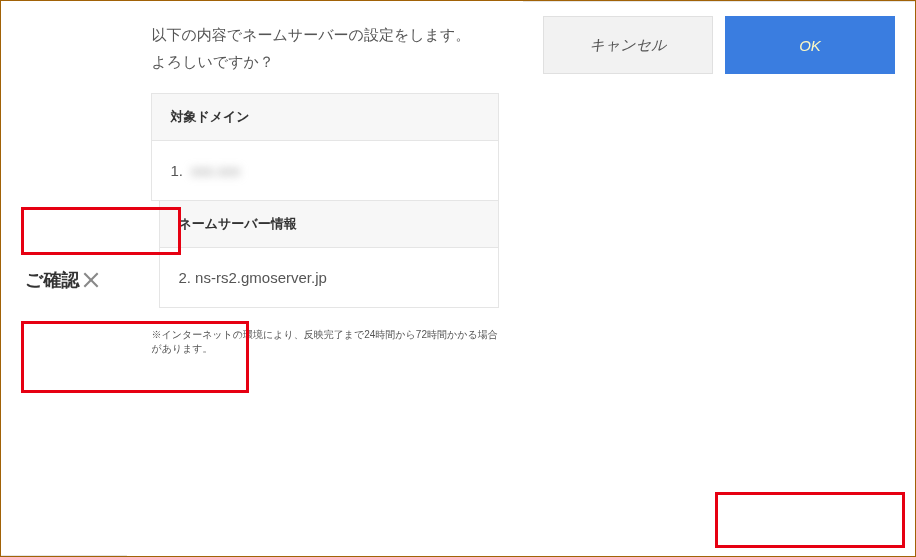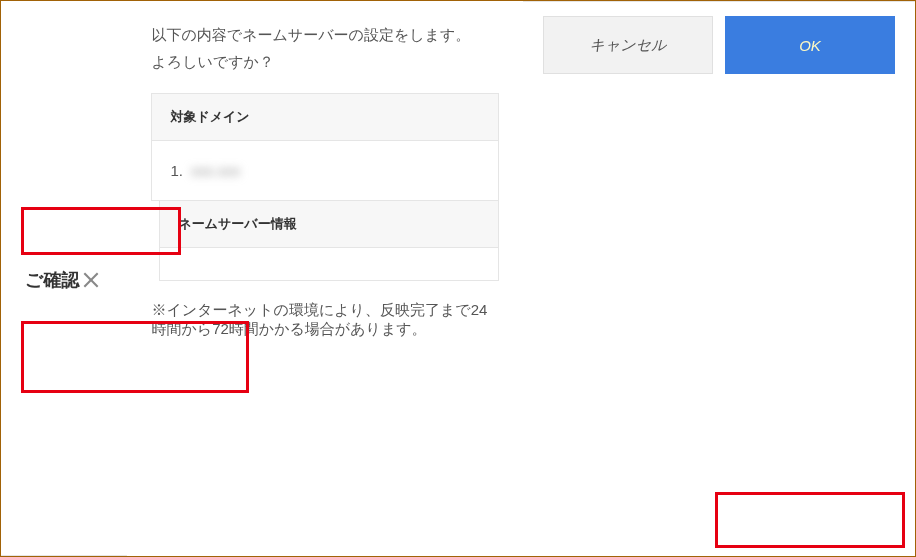--- a/index.html
+++ b/index.html
@@ -108,21 +108,21 @@
       height: 72px;
     }
     .highlight-ok {
       left: 714px;
       top: 491px;
       width: 190px;
       height: 56px;
     }
     .note-text {
       margin-top: 20px;
-      font-size: 15px;
+      font-size: 10px;
       color: #555;
     }
     .dialog-footer {
       border-top: 1px solid #e5e5e5;
       padding: 14px 20px;
       display: flex;
       justify-content: flex-end;
       gap: 12px;
       background: #fff;
     }
@@ -174,20 +174,24 @@
         <div class="domain-row">
           <span>1.</span>
           <span class="domain-blur">xxx.xxx</span>
         </div>
       </div>
     </div>
 
     <div class="section">
       <div class="section-header">ネームサーバー情報</div>
       <div class="section-body">
+        <div>
+          <span>2.</span>
+          <span>ns-rs2.gmoserver.jp</span>
+        </div>
       </div>
     </div>
 
     <div class="note-text">※インターネットの環境により、反映完了まで24時間から72時間かかる場合があります。</div>
   </div>
 
   <div class="dialog-footer">
     <button class="btn btn-cancel">キャンセル</button>
     <button class="btn btn-ok">OK</button>
   </div>

